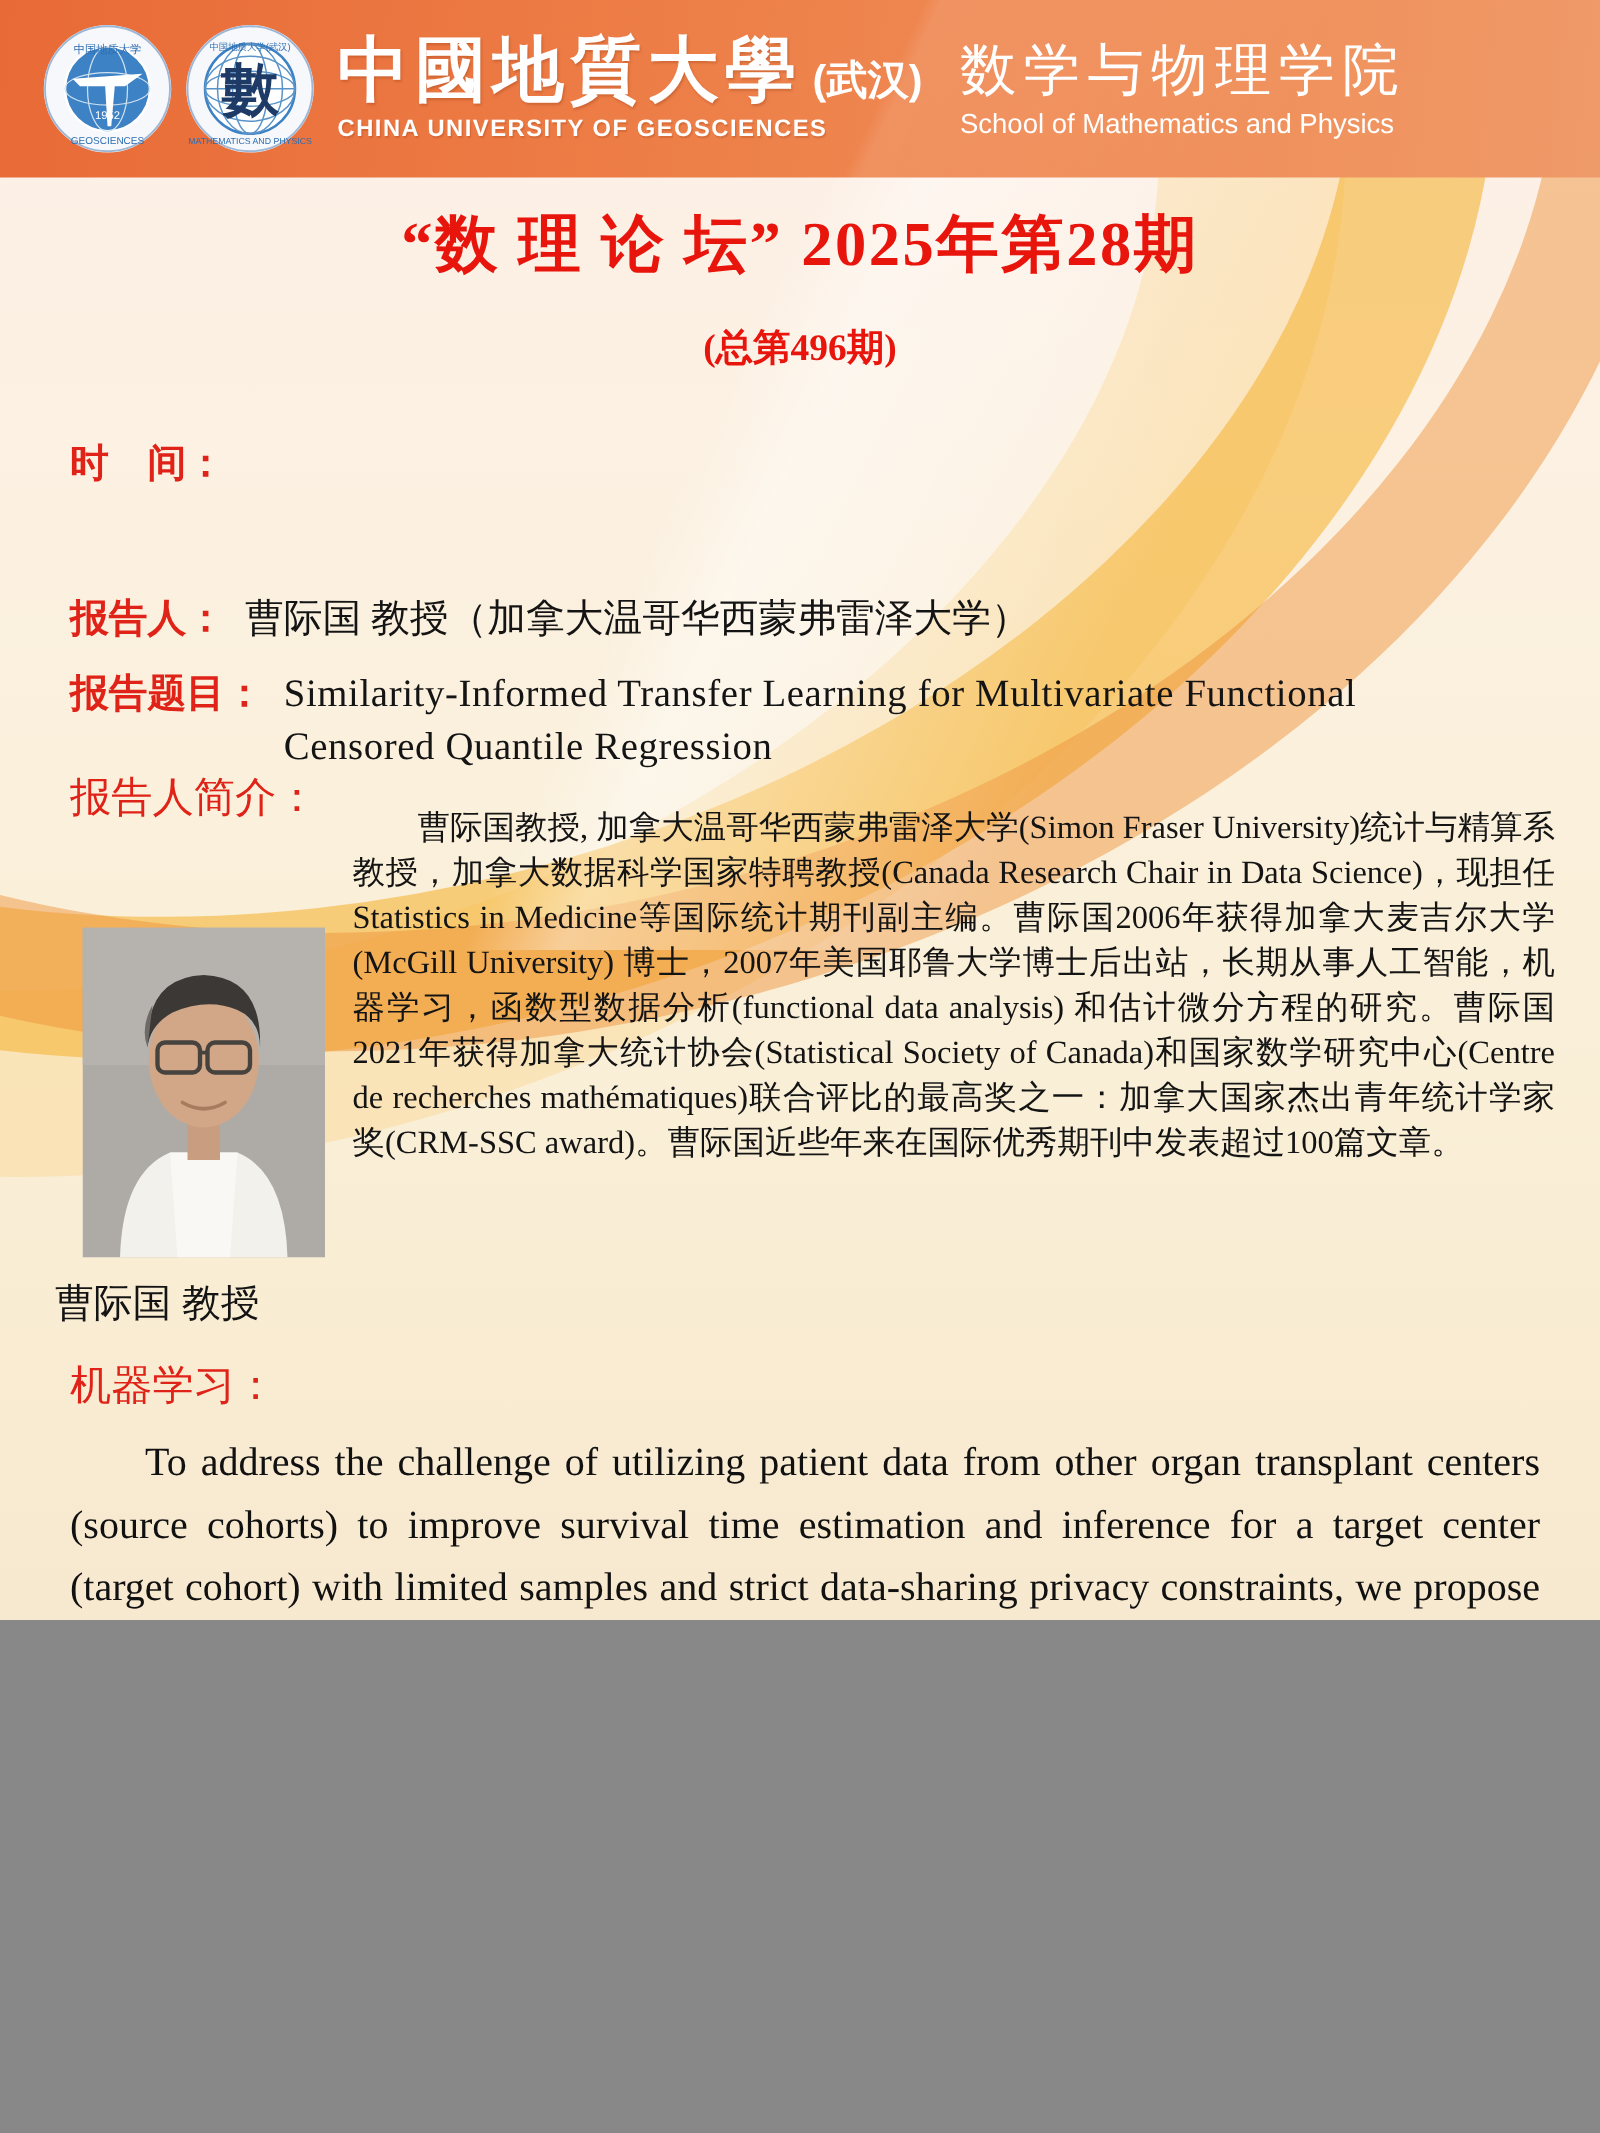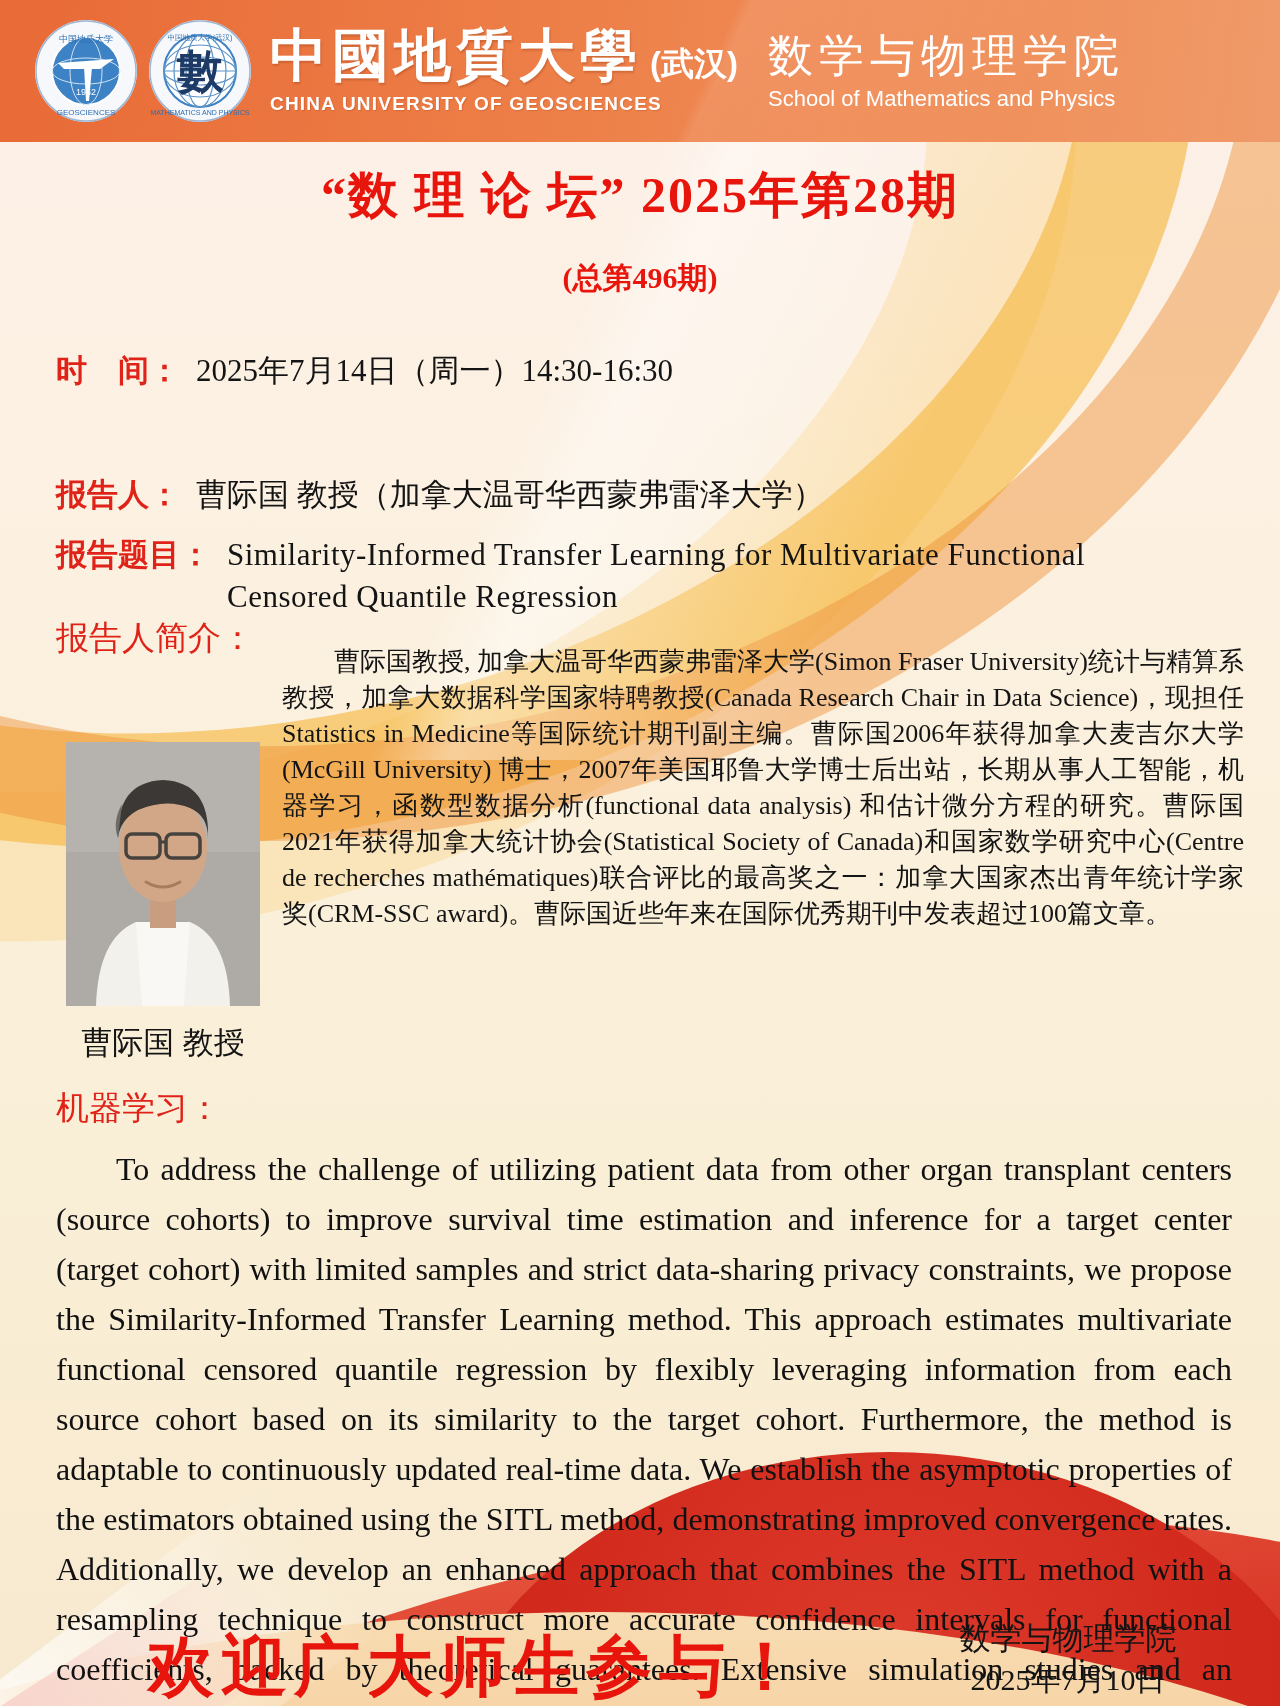--- a/index.html
+++ b/index.html
@@ -1,16 +1,16 @@
 <!DOCTYPE html>
 <html><head>
 <meta charset="utf-8">
 <style>
   html,body{margin:0;padding:0;background:#888;}
-  .poster{position:relative;width:1280px;height:1706px;overflow:hidden;margin:0 auto;
+  .poster{position:relative;width:1280px;height:1296px;overflow:hidden;margin:0 auto;
     background:linear-gradient(180deg,#fdefe8 0%,#fcf1e2 28%,#faf0da 55%,#f9edd4 78%,#f7e9cf 100%);
     font-family:"Liberation Sans",sans-serif;}
   
   .wave{position:absolute;border-radius:50%;pointer-events:none;}
   .wave-gold{top:-520px;left:-660px;width:1640px;height:1120px;border:115px solid rgba(245,183,62,.62);transform:rotate(-14deg);z-index:1;}
   .wave-orange{top:-600px;left:-600px;width:1760px;height:1240px;border:95px solid rgba(238,146,58,.48);transform:rotate(-11deg);z-index:1;}
   .wave-pale{top:-400px;left:-720px;width:1520px;height:1010px;border:150px solid rgba(250,219,158,.55);transform:rotate(-19deg);z-index:1;}
   .sheen{position:absolute;top:140px;left:0;width:1280px;height:620px;z-index:1;
     background:linear-gradient(115deg,rgba(255,255,255,0) 42%,rgba(255,255,255,.40) 47%,rgba(255,255,255,0) 68%);}
   .red-swoosh{top:1540px;left:-220px;width:1920px;height:900px;transform:rotate(-10deg);z-index:1;
@@ -48,21 +48,21 @@
   .info-label{color:#e02318;font-weight:bold;font-size:31px;white-space:nowrap;margin-right:16px;flex:0 0 auto;}
   .info-value{color:#141414;font-family:"Liberation Serif",serif;font-size:31px;line-height:1.35;}
   .row-1{top:350px;}.row-2{top:414px;}.row-3{top:474px;}
   .row-4{top:534px;}
   .row-4 .info-value{width:880px;letter-spacing:.5px;}
   .section-heading{position:absolute;left:56px;color:#e02318;font-weight:normal;font-size:33px;z-index:5;}
   .h-bio{top:616px;}
   .h-abs{top:1086px;}
   
   .photo{position:absolute;left:66px;top:742px;width:194px;height:264px;z-index:5;}
-  .photo-caption{position:absolute;left:44px;top:1022px;width:238px;text-align:center;z-index:5;
+  .photo-caption{position:absolute;left:44px;top:1022px;width:238px;text-align:left;z-index:5;
     color:#141414;font-size:31px;}
   .bio-text{position:absolute;left:282px;top:644px;width:962px;z-index:5;
     color:#141414;font-family:"Liberation Serif",serif;font-size:26px;line-height:36px;
     text-align:justify;text-indent:2em;}
   
   .abstract{position:absolute;left:56px;top:1144px;width:1176px;z-index:5;
     color:#111;font-family:"Liberation Serif",serif;font-size:32px;line-height:50px;
     text-align:justify;text-indent:60px;}
   
   .welcome{position:absolute;left:148px;top:1622px;z-index:6;
@@ -124,21 +124,20 @@
       <div class="school-cn">数学与物理学院</div>
       <div class="school-en">School of Mathematics and Physics</div>
     </div>
   </div>
 
   <div class="title1">“数 理 论 坛” 2025年第28期</div>
   <div class="title2">(总第496期)</div>
 
   <div class="info-row row-1">
     <span class="info-label">时　间：</span>
-    <span class="info-value">2025年7月14日（周一）14:30-16:30</span>
   </div>
   <div class="info-row row-4">
     <span class="info-label">报告题目：</span>
     <span class="info-value">Similarity-Informed Transfer Learning for Multivariate Functional Censored Quantile Regression</span>
   </div>
   <div class="info-row row-3">
     <span class="info-label">报告人：</span>
     <span class="info-value">曹际国 教授（加拿大温哥华西蒙弗雷泽大学）</span>
   </div>
 

